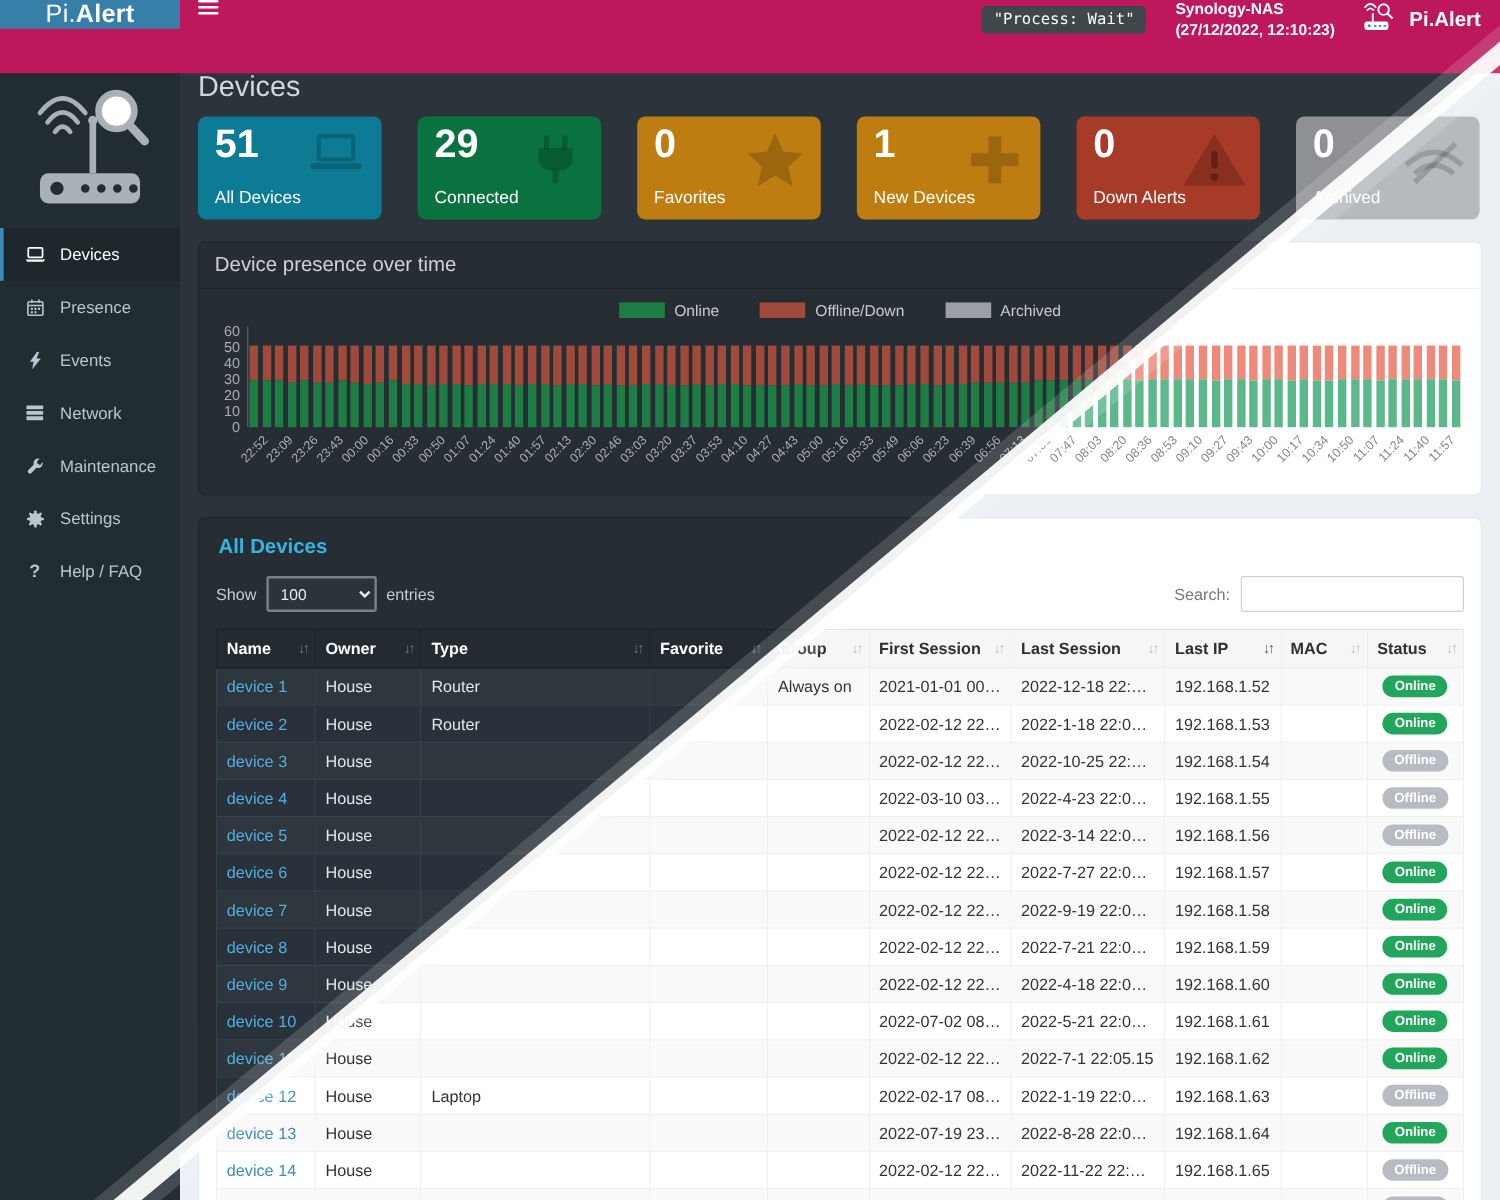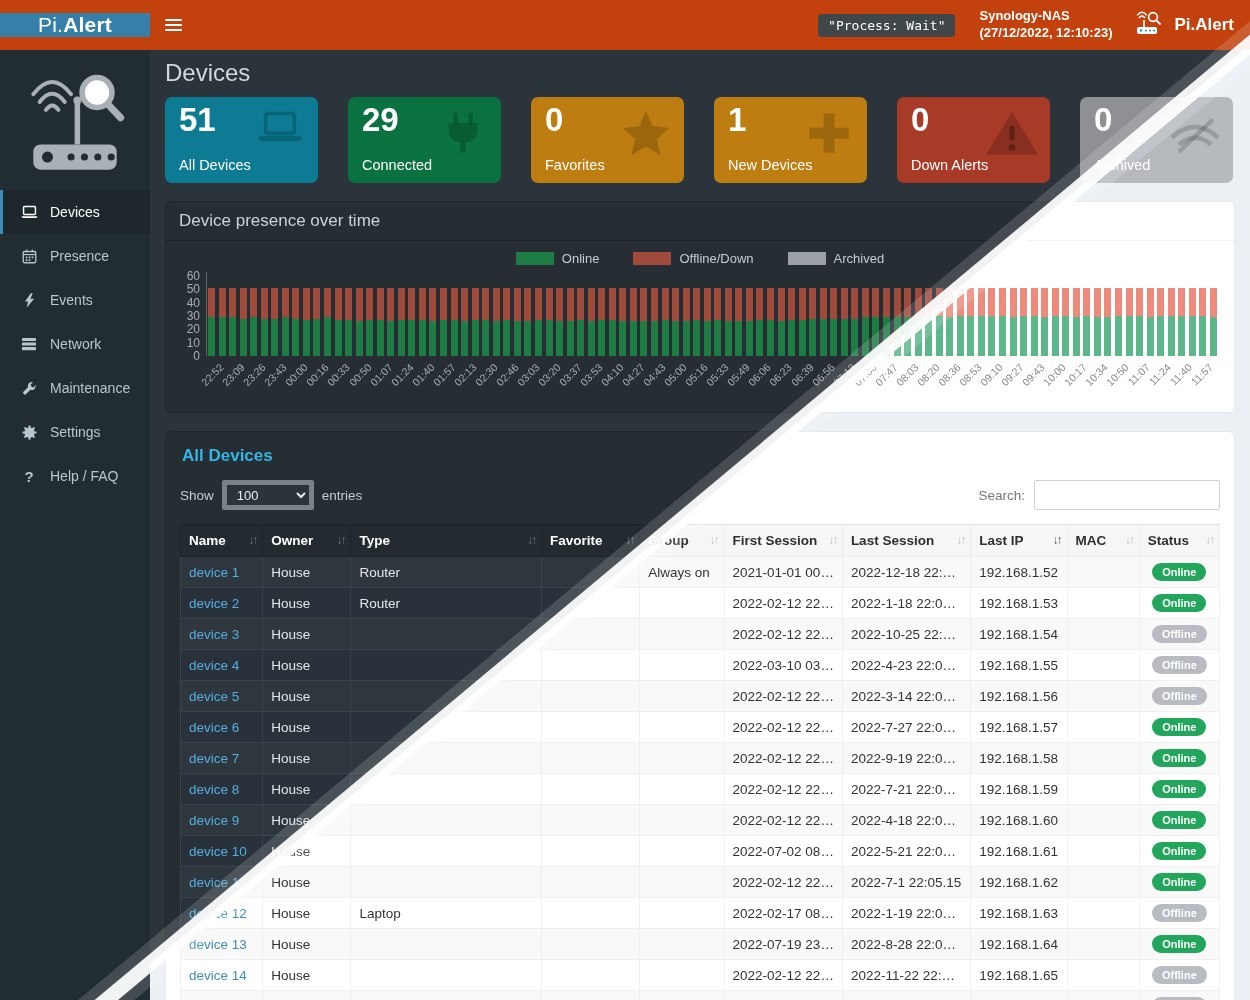--- a/index.html
+++ b/index.html
@@ -2,21 +2,21 @@
 <html><head>
 <meta charset="utf-8">
 <style>
   html,body{margin:0;padding:0;background:#14181b;}
   *{box-sizing:border-box;}
   .stage{position:relative;width:1250px;height:1000px;overflow:hidden;margin:0 auto;
          font-family:"Liberation Sans",sans-serif;}
   .app{position:absolute;inset:0;background:#ecf0f5;}
 
   
-  .topbar{position:absolute;top:0;left:0;right:0;height:50px;background:#c2410c;display:flex;align-items:center;z-index:3;}
+  .topbar{position:absolute;top:0;left:0;right:0;height:61px;background:#be185d;display:flex;align-items:flex-start;z-index:3;}
   .logo-box{width:150px;background:#367fa9;color:#fff;display:flex;align-items:center;justify-content:center;
             font-size:21px;letter-spacing:.2px;cursor:pointer;}
   .logo-box .thin{font-weight:400;}
   .logo-box .bold{font-weight:700;}
   .hamburger{width:46px;display:flex;flex-direction:column;justify-content:center;align-items:center;gap:3px;cursor:pointer;}
   .hamburger i{display:block;width:17px;height:2px;background:#fff;border-radius:1px;}
   .topbar-right{margin-left:auto;display:flex;align-items:center;gap:24px;padding-right:16px;}
   .process-badge{background:#40474b;color:#fff;font-family:"DejaVu Sans Mono",monospace;font-size:13px;
                  padding:4px 10px;border-radius:4px;white-space:nowrap;}
   .nas-info{color:#fff;font-size:13px;font-weight:700;line-height:1.3;white-space:nowrap;}
@@ -64,21 +64,21 @@
   .xlabels{position:absolute;left:42px;right:16px;bottom:0;height:44px;display:flex;}
   .xslot{flex:1;position:relative;}
   .xslot span{position:absolute;top:3px;right:55%;transform:rotate(-45deg);transform-origin:100% 0;
               font-size:10.5px;color:#888;white-space:nowrap;}
 
   
   .panel-table{padding:12px 14px 20px 14px;height:900px;}
   .table-title{font-size:17px;color:#3c8dbc;font-weight:700;margin:2px 0 14px 2px;}
   .dt-controls{display:flex;align-items:center;margin-bottom:14px;font-size:13.5px;color:#555;}
   .dt-length{display:flex;align-items:center;gap:8px;}
-  .dt-length select{width:92px;height:30px;border:5px solid #ec4899;border-radius:2px;background:#fff;
+  .dt-length select{width:92px;height:30px;border:2px solid #ec4899;border-radius:2px;background:#fff;
                     color:#333;font-size:13px;padding:0 6px;font-family:"Liberation Sans",sans-serif;}
   .dt-search{margin-left:auto;display:flex;align-items:center;gap:9px;color:#777;}
   .dt-search input{width:186px;height:30px;border:1px solid #ccd2d8;border-radius:2px;background:#fff;padding:0 8px;}
 
   table.devices{width:100%;border-collapse:collapse;table-layout:fixed;font-size:13.5px;}
   table.devices th{background:#f6f6f6;color:#2f2f2f;font-weight:700;text-align:left;
        padding:8px 8px;border:1px solid #ececec;border-top:1px solid #e2e2e2;cursor:pointer;position:relative;}
   table.devices th .sort{position:absolute;right:6px;top:8px;font-size:12px;color:#c2c2c2;letter-spacing:-2px;}
   table.devices th .sort.sorted{color:#5a5a5a;}
   table.devices td{padding:6px 8px;border:1px solid #f0f0f0;color:#333;height:29px;white-space:nowrap;

